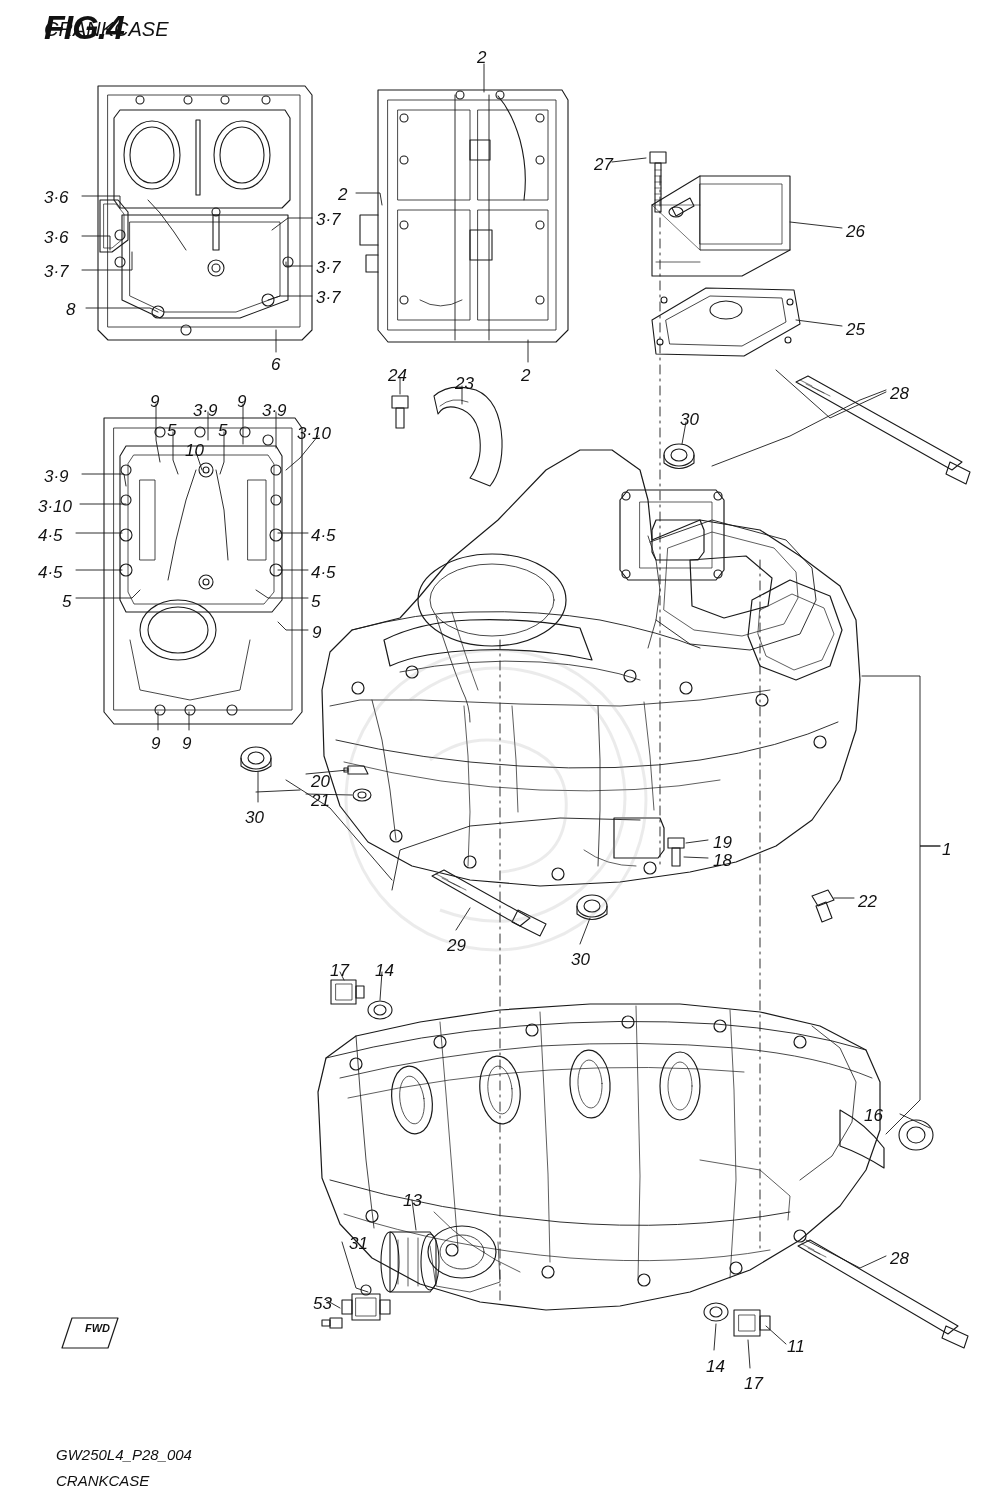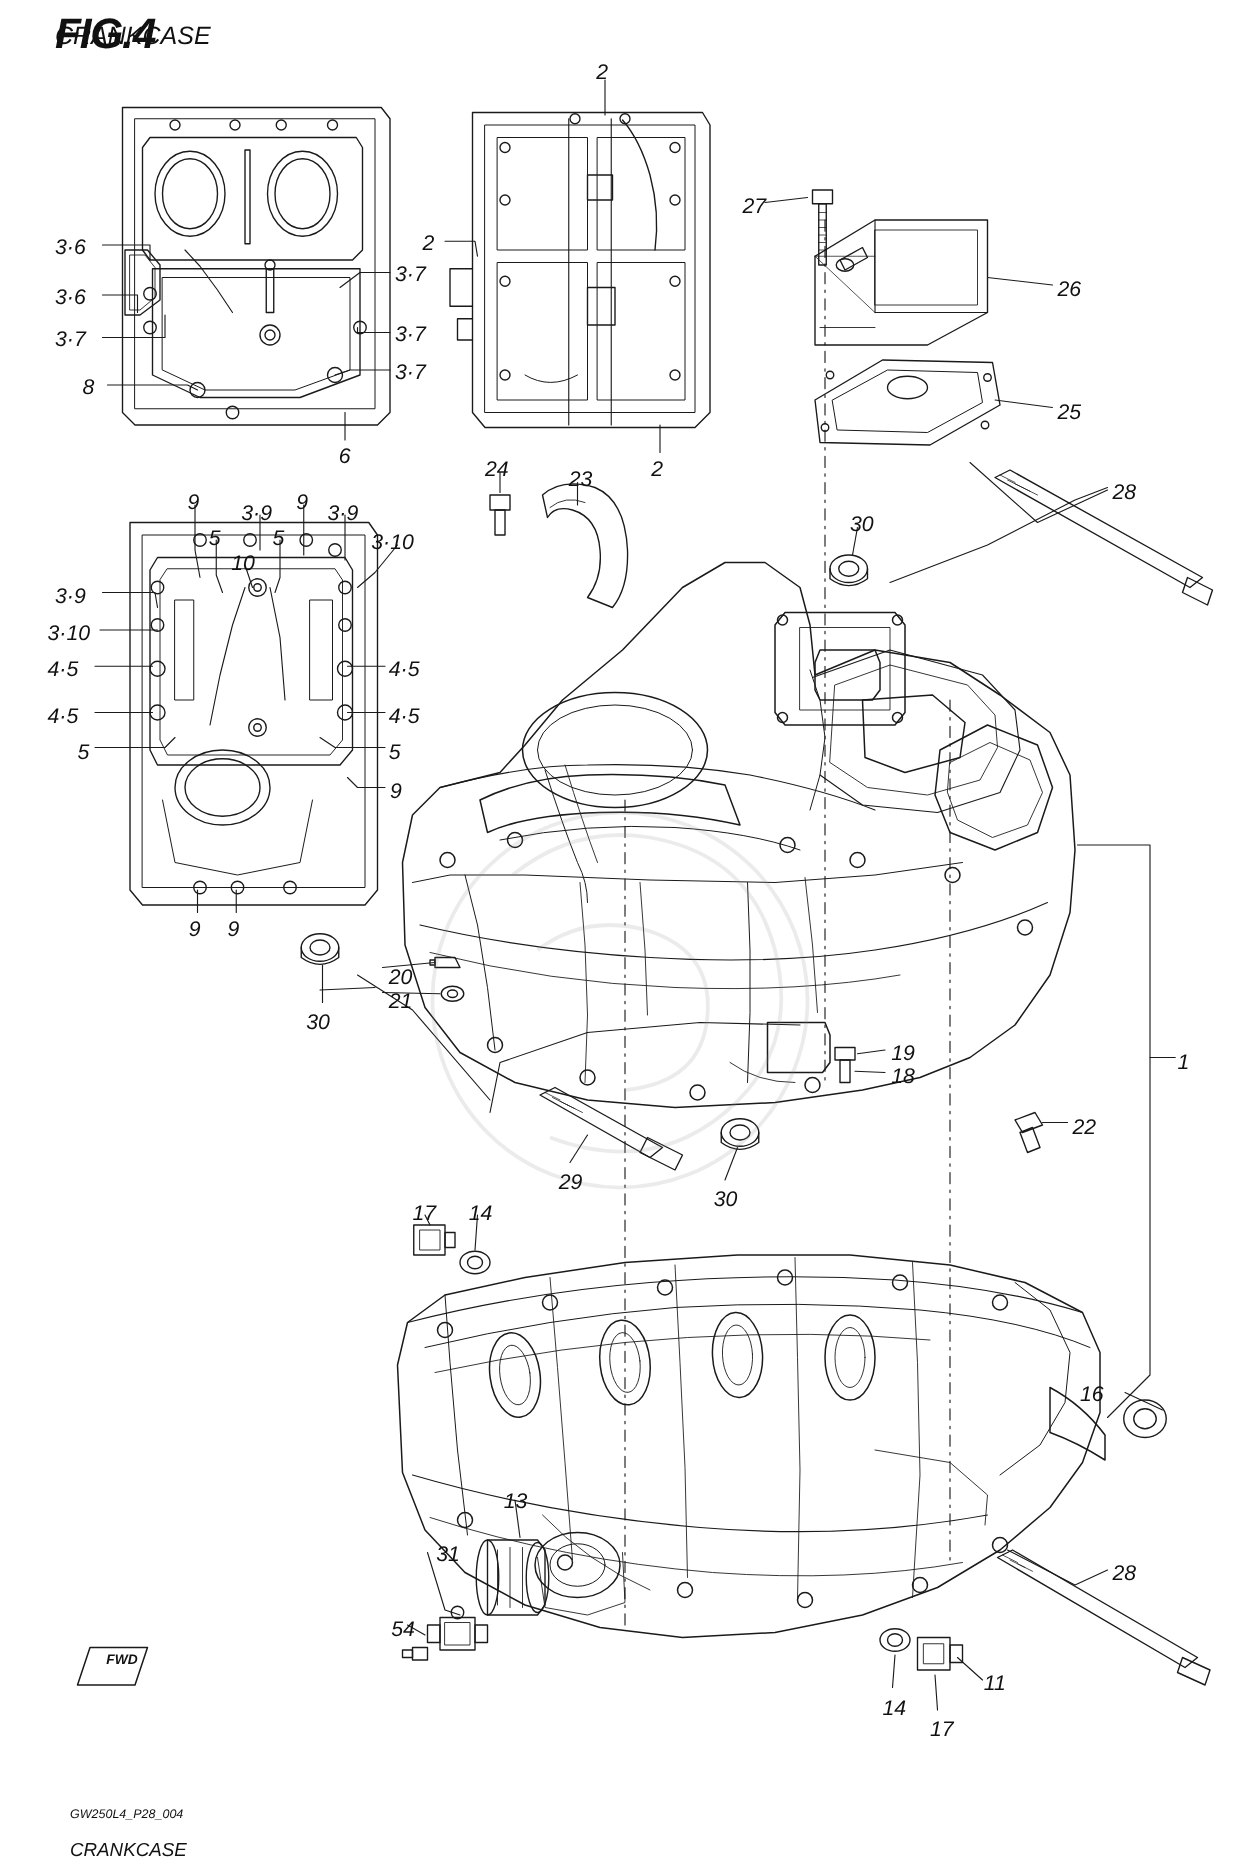--- a/index.html
+++ b/index.html
@@ -5,21 +5,21 @@
   html,body{margin:0;padding:0;background:#ffffff;}
   body{width:988px;height:1500px;position:relative;overflow:hidden;
        font-family:"Liberation Sans", sans-serif;color:#111;}
   .page{position:relative;width:988px;height:1076px;font-style:italic;}
 
   
   .hdr-fig{position:absolute;left:44px;top:8px;font-size:34px;font-weight:bold;
            letter-spacing:-1px;color:#111;}
   .hdr-sub{position:absolute;left:44px;top:18px;font-size:20px;color:#111;
            letter-spacing:0px;}
-  .ftr-code{position:absolute;left:56px;top:1446px;font-size:10px;color:#111;}
+  .ftr-code{position:absolute;left:56px;top:1446px;font-size:15px;color:#111;}
   .ftr-name{position:absolute;left:56px;top:1472px;font-size:15px;color:#111;}
   .watermark-text{position:absolute;left:140px;top:1446px;font-size:34px;
                   font-weight:bold;color:#111;white-space:nowrap;}
   .wm-url{position:absolute;left:268px;top:906px;font-size:40px;font-weight:bold;
           color:#c9c9c9;letter-spacing:1px;opacity:.85;}
 
   
   .lbl{position:absolute;font-size:17px;color:#111;white-space:nowrap;}
   svg.art{position:absolute;left:0;top:0;width:988px;height:1500px;}
   .fwd{position:absolute;left:74px;top:1322px;font-size:11px;font-weight:bold;margin-left:11px;}
@@ -470,21 +470,21 @@
   <div class="lbl" style="left:942px;top:840px">1</div>
   <div class="lbl" style="left:858px;top:892px">22</div>
   <div class="lbl" style="left:330px;top:961px">17</div>
   <div class="lbl" style="left:375px;top:961px">14</div>
   <div class="lbl" style="left:447px;top:936px">29</div>
   <div class="lbl" style="left:571px;top:950px">30</div>
   <div class="lbl" style="left:864px;top:1106px">16</div>
   <div class="lbl" style="left:890px;top:1249px">28</div>
   <div class="lbl" style="left:403px;top:1191px">13</div>
   <div class="lbl" style="left:349px;top:1234px">31</div>
-  <div class="lbl" style="left:313px;top:1294px">54</div>
+  <div class="lbl" style="left:313px;top:1294px">53</div>
   <div class="lbl" style="left:787px;top:1337px">11</div>
   <div class="lbl" style="left:706px;top:1357px">14</div>
   <div class="lbl" style="left:744px;top:1374px">17</div>
 
   <div class="fwd">FWD</div>
 
   <div class="ftr-code">GW250L4_P28_004</div>
   <div class="ftr-name">CRANKCASE</div>
 
 </div>

